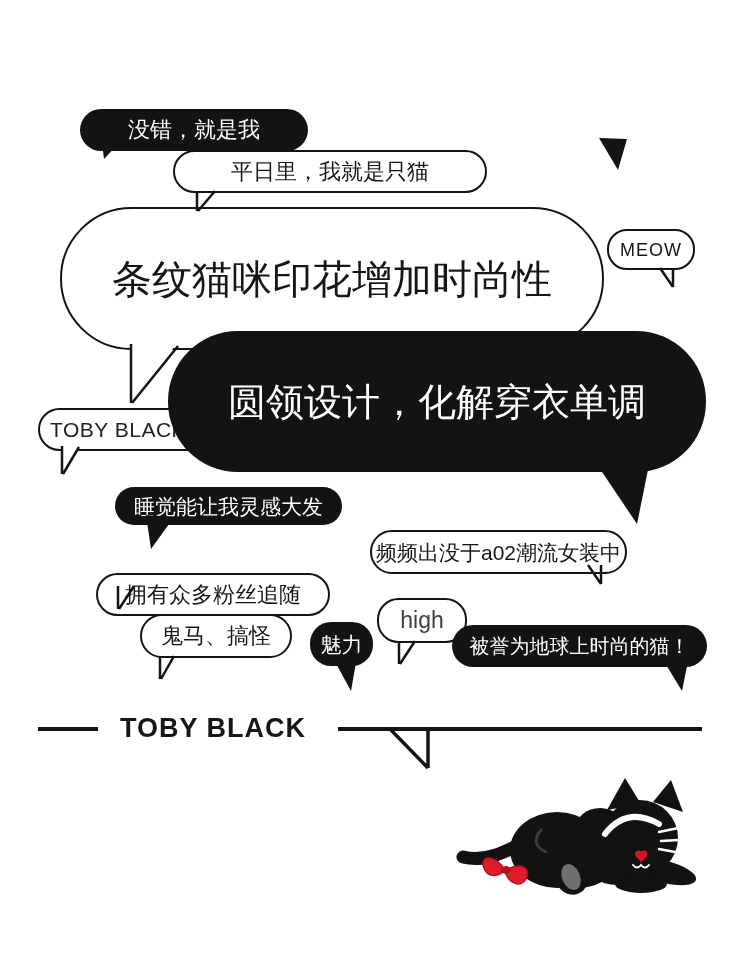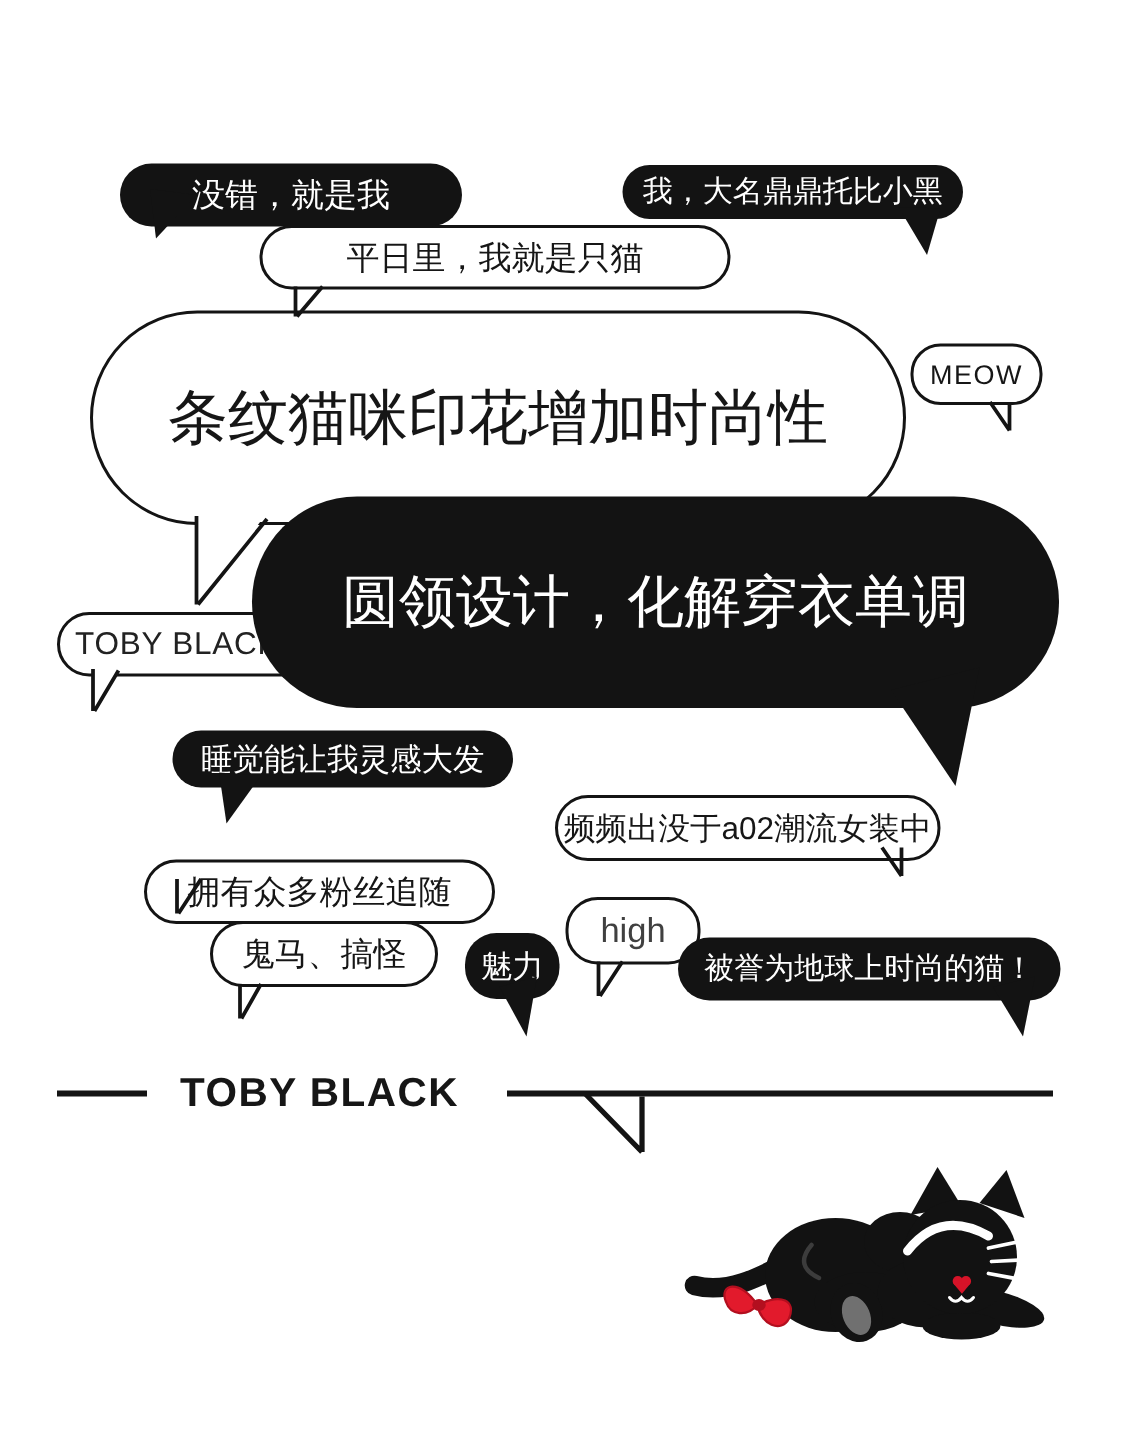--- a/index.html
+++ b/index.html
@@ -47,21 +47,20 @@
   #cat{position:absolute;left:445px;top:770px;z-index:10;}
 </style>
 </head>
 <body>
 
 <div id="canvas">
 
   <div class="bubble b-white bb4">条纹猫咪印花增加时尚性</div>
   <div class="bubble b-white bb3">平日里，我就是只猫</div>
   <div class="bubble b-black bb1">没错，就是我</div>
-  <div class="bubble b-black bb2">我，大名鼎鼎托比小黑</div>
   <div class="bubble b-white bb5">MEOW</div>
   <div class="bubble b-white bb7">TOBY BLACK</div>
   <div class="bubble b-black bb6">圆领设计，化解穿衣单调</div>
   <div class="bubble b-black bb8">睡觉能让我灵感大发</div>
   <div class="bubble b-white bb9">拥有众多粉丝追随</div>
   <div class="bubble b-white bb10">频频出没于a02潮流女装中</div>
   <div class="bubble b-white bb11">鬼马、搞怪</div>
   <div class="bubble b-black bb12">魅力</div>
   <div class="bubble b-white bb13">high</div>
   <div class="bubble b-black bb14">被誉为地球上时尚的猫！</div>

